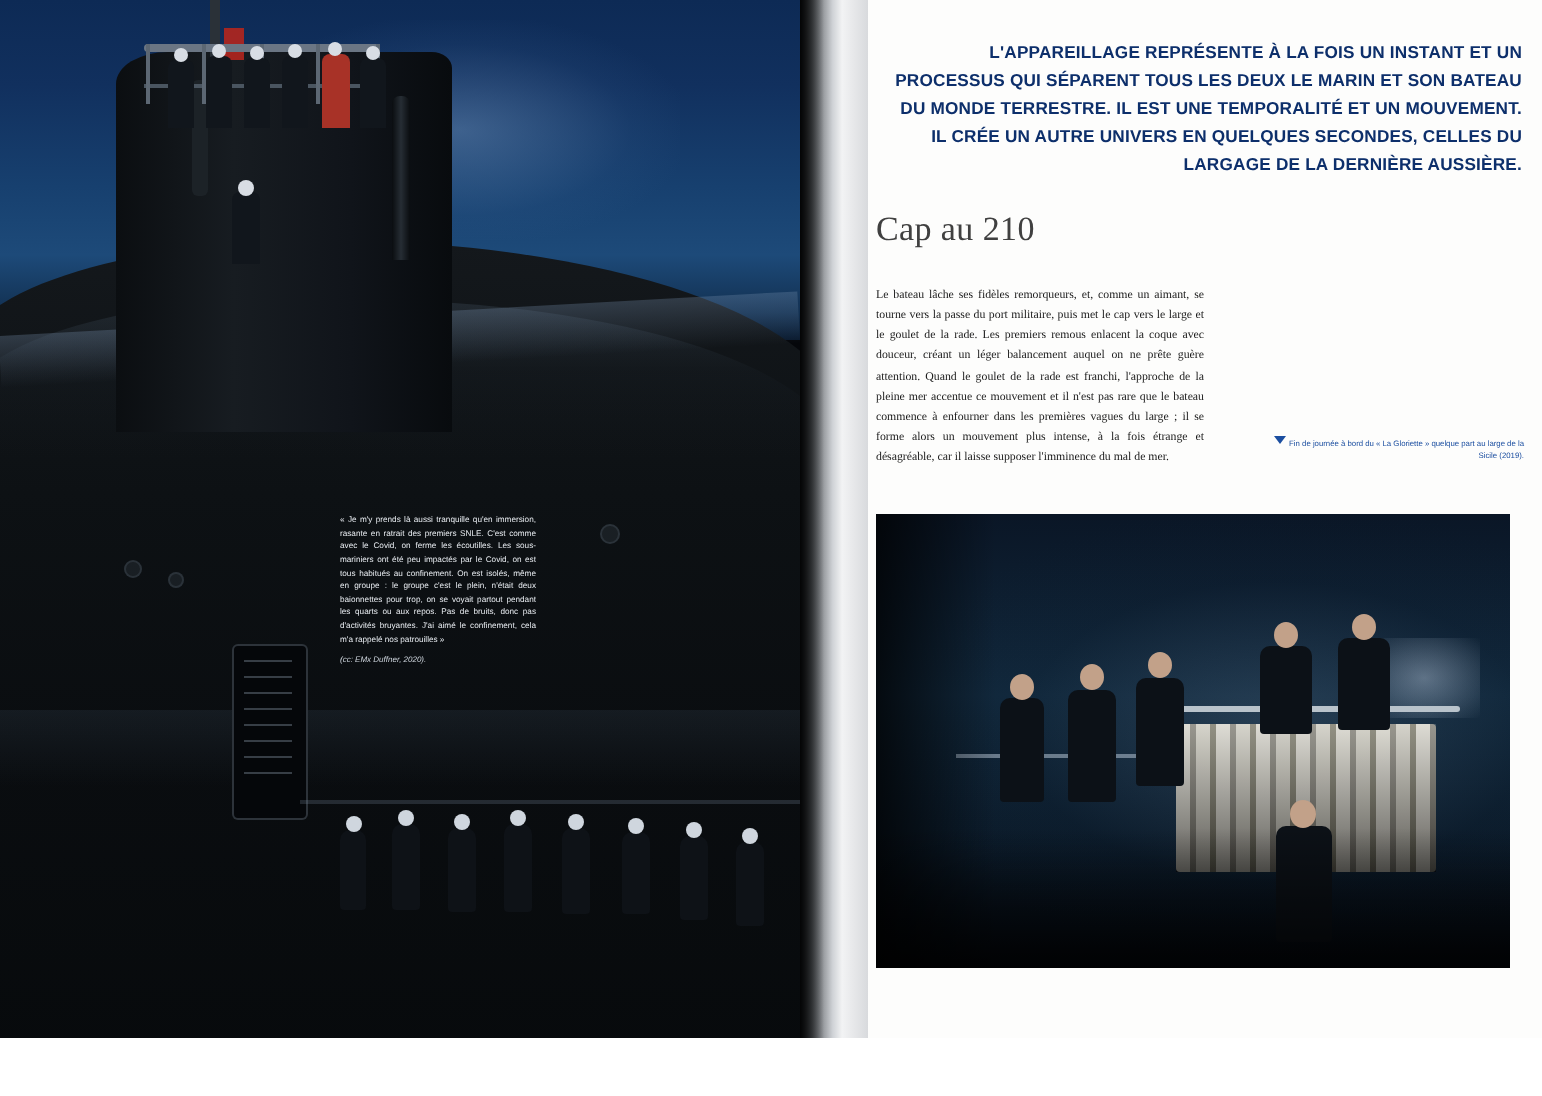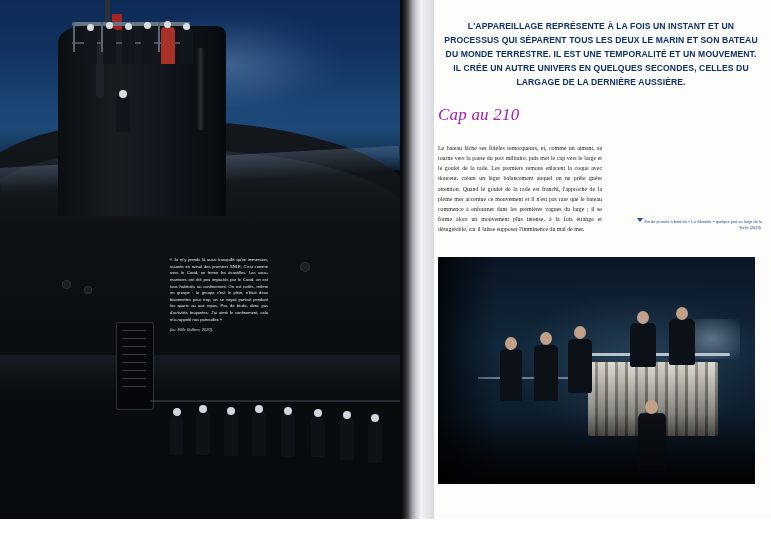--- a/index.html
+++ b/index.html
@@ -235,37 +235,36 @@
     left: 434px; top: 0;
     width: 337px; height: 519px;
     background: #fdfdfc;
     overflow: hidden;
   }
 
   .rp-headline {
     position: absolute;
     right: 10px; top: 20px;
     width: 320px;
-    text-align: center;
+    text-align: right;
     font-family: "Liberation Sans", sans-serif;
     font-weight: bold;
     font-size: 8.6px;
     line-height: 1.62;
     letter-spacing: 0.1px;
     color: #0d2f6b;
     text-transform: uppercase;
   }
 
   .rp-title {
     position: absolute;
     left: 4px; top: 105px;
     font-family: "Liberation Serif", serif;
-    font-style: italic;
     font-size: 17px;
-    color: #a21caf;
+    color: #404040;
     letter-spacing: 0.2px;
   }
 
   .rp-body {
     position: absolute;
     left: 4px; top: 143px;
     width: 164px;
     font-family: "Liberation Serif", serif;
     font-size: 5.9px;
     line-height: 1.72;

